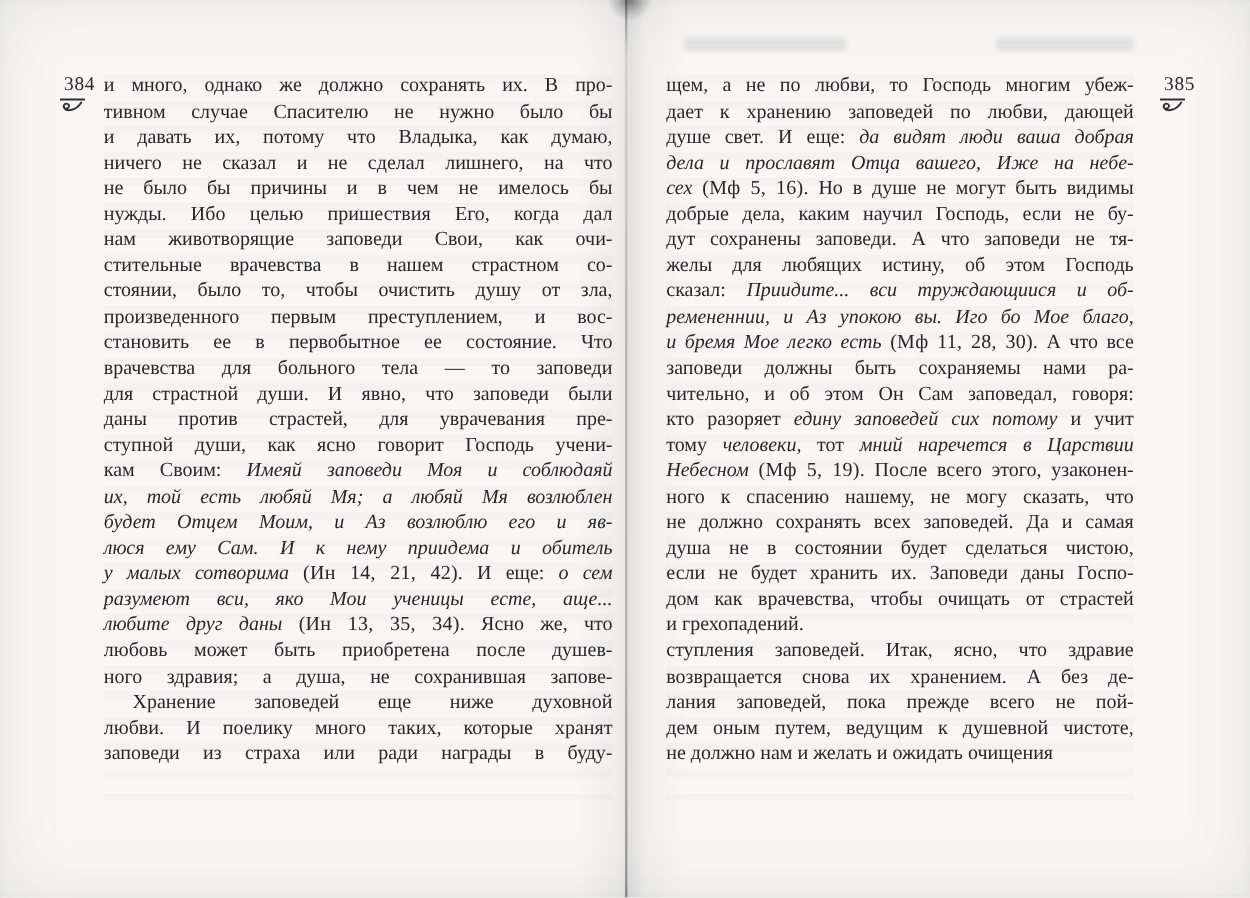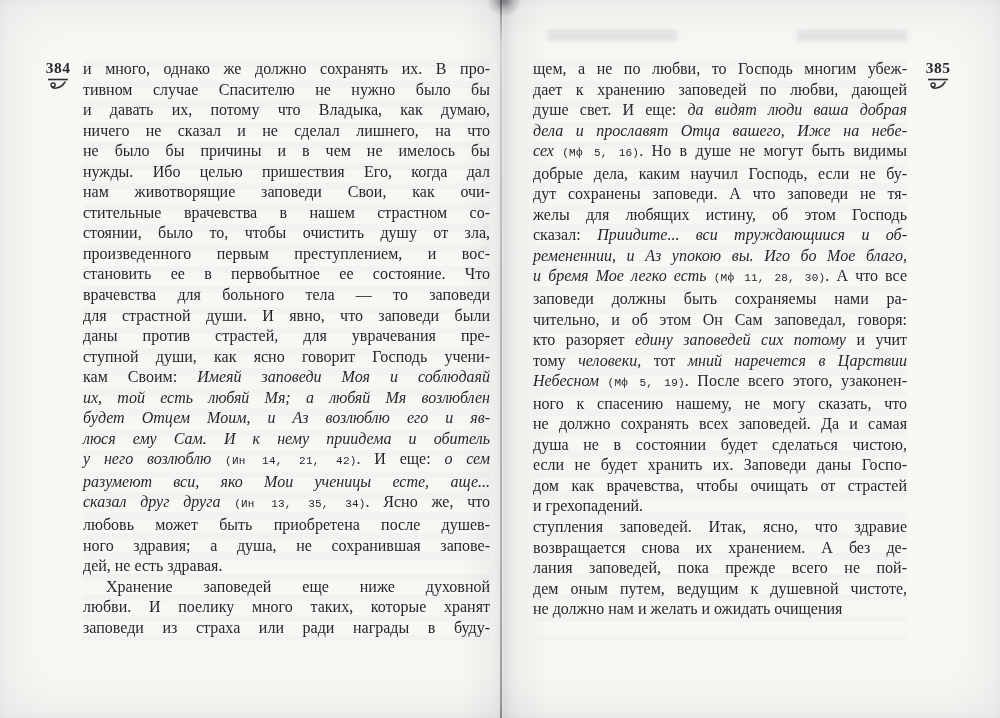--- a/index.html
+++ b/index.html
@@ -20,39 +20,39 @@
     position:absolute;top:28px;height:20px;
     text-align:center;
     font-variant:small-caps;
     font-size:16px;letter-spacing:1.6px;
     color:#363a46;
   }
   .rh-left{left:83px;width:407px;}
   .rh-right{left:26px;width:374px;}
 
   
-  .folio{position:absolute;top:59px;text-align:center;font-weight:bold;}
+  .folio{position:absolute;top:59px;text-align:right;}
   .folio-left{left:40px;width:36px;}
   .folio-right{left:413px;width:36px;}
   .page-number{font-size:15.5px;line-height:18px;color:#2b2c33;letter-spacing:0.5px;}
   .folio-ornament{display:block;margin:1px auto 0 auto;}
 
   
   .text-col{position:absolute;top:59px;font-size:16px;line-height:20.55px;}
   .text-left{left:83px;width:407px;}
   .text-right{left:26px;width:374px;}
   .line{
     text-align:justify;
     text-align-last:justify;
     white-space:nowrap;
   }
   .line.end{text-align-last:left;}
   .line.indent{text-indent:23px;}
   .it{font-style:italic;}
-  .ref{font-size:11px;letter-spacing:0.2px;font-family:Liberation Mono, monospace;}
+  .ref{font-size:16px;letter-spacing:0.2px;}
 
   
   .gutter-shade{
     position:absolute;left:462px;top:0;width:86px;height:718px;
     background:linear-gradient(90deg,
       rgba(70,72,84,0) 0%,
       rgba(70,72,84,0.06) 38%,
       rgba(70,72,84,0.13) 50%,
       rgba(70,72,84,0.05) 62%,
       rgba(70,72,84,0) 100%);
@@ -126,26 +126,25 @@
         <div class="line"><span class="nm">произведенного первым преступлением, и вос-</span></div>
         <div class="line"><span class="nm">становить ее в первобытное ее состояние. Что</span></div>
         <div class="line"><span class="nm">врачевства для больного тела — то заповеди</span></div>
         <div class="line"><span class="nm">для страстной души. И явно, что заповеди были</span></div>
         <div class="line"><span class="nm">даны против страстей, для уврачевания пре-</span></div>
         <div class="line"><span class="nm">ступной души, как ясно говорит Господь учени-</span></div>
         <div class="line"><span class="nm">кам Своим: </span><span class="it">Имеяй заповеди Моя и соблюдаяй</span></div>
         <div class="line"><span class="it">их, той есть любяй Мя; а любяй Мя возлюблен</span></div>
         <div class="line"><span class="it">будет Отцем Моим, и Аз возлюблю его и яв-</span></div>
         <div class="line"><span class="it">люся ему Сам. И к нему приидема и обитель</span></div>
-        <div class="line"><span class="it">у него возлюблю </span><span class="ref">(Ин 14, 21, 42)</span><span class="nm">. И еще: </span><span class="it">о сем</span></div>
+        <div class="line"><span class="it">у малых сотворима </span><span class="ref">(Ин 14, 21, 42)</span><span class="nm">. И еще: </span><span class="it">о сем</span></div>
         <div class="line"><span class="it">разумеют вси, яко Мои ученицы есте, аще...</span></div>
-        <div class="line"><span class="it">сказал друг друга </span><span class="ref">(Ин 13, 35, 34)</span><span class="nm">. Ясно же, что</span></div>
+        <div class="line"><span class="it">любите друг даны </span><span class="ref">(Ин 13, 35, 34)</span><span class="nm">. Ясно же, что</span></div>
         <div class="line"><span class="nm">любовь может быть приобретена после душев-</span></div>
         <div class="line"><span class="nm">ного здравия; а душа, не сохранившая запове-</span></div>
-        <div class="line end"><span class="nm">дей, не есть здравая.</span></div>
         <div class="line indent"><span class="nm">Хранение заповедей еще ниже духовной</span></div>
         <div class="line"><span class="nm">любви. И поелику много таких, которые хранят</span></div>
         <div class="line"><span class="nm">заповеди из страха или ради награды в буду-</span></div>
       </div>
   </section>
 
   <section class="page page-right">
     <div class="showthrough st-right"></div>
     <div class="head-ghost hg-1"></div>
     <div class="head-ghost hg-2"></div>

